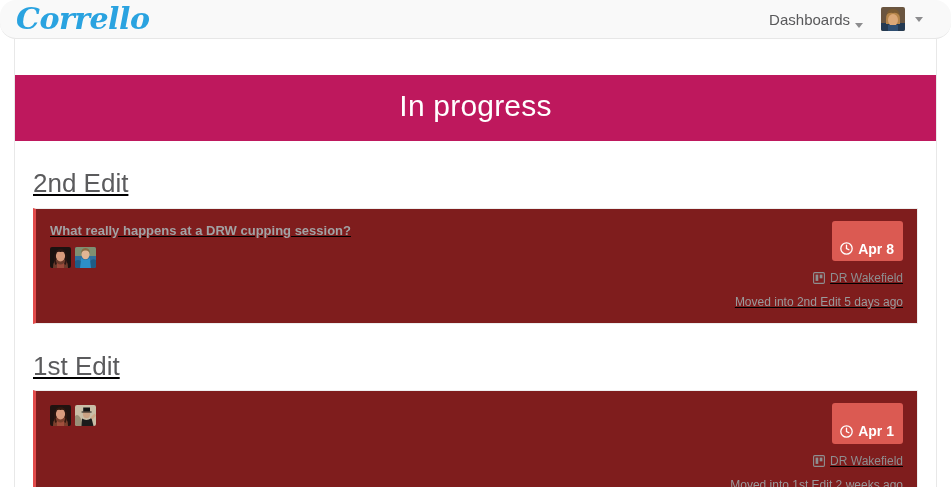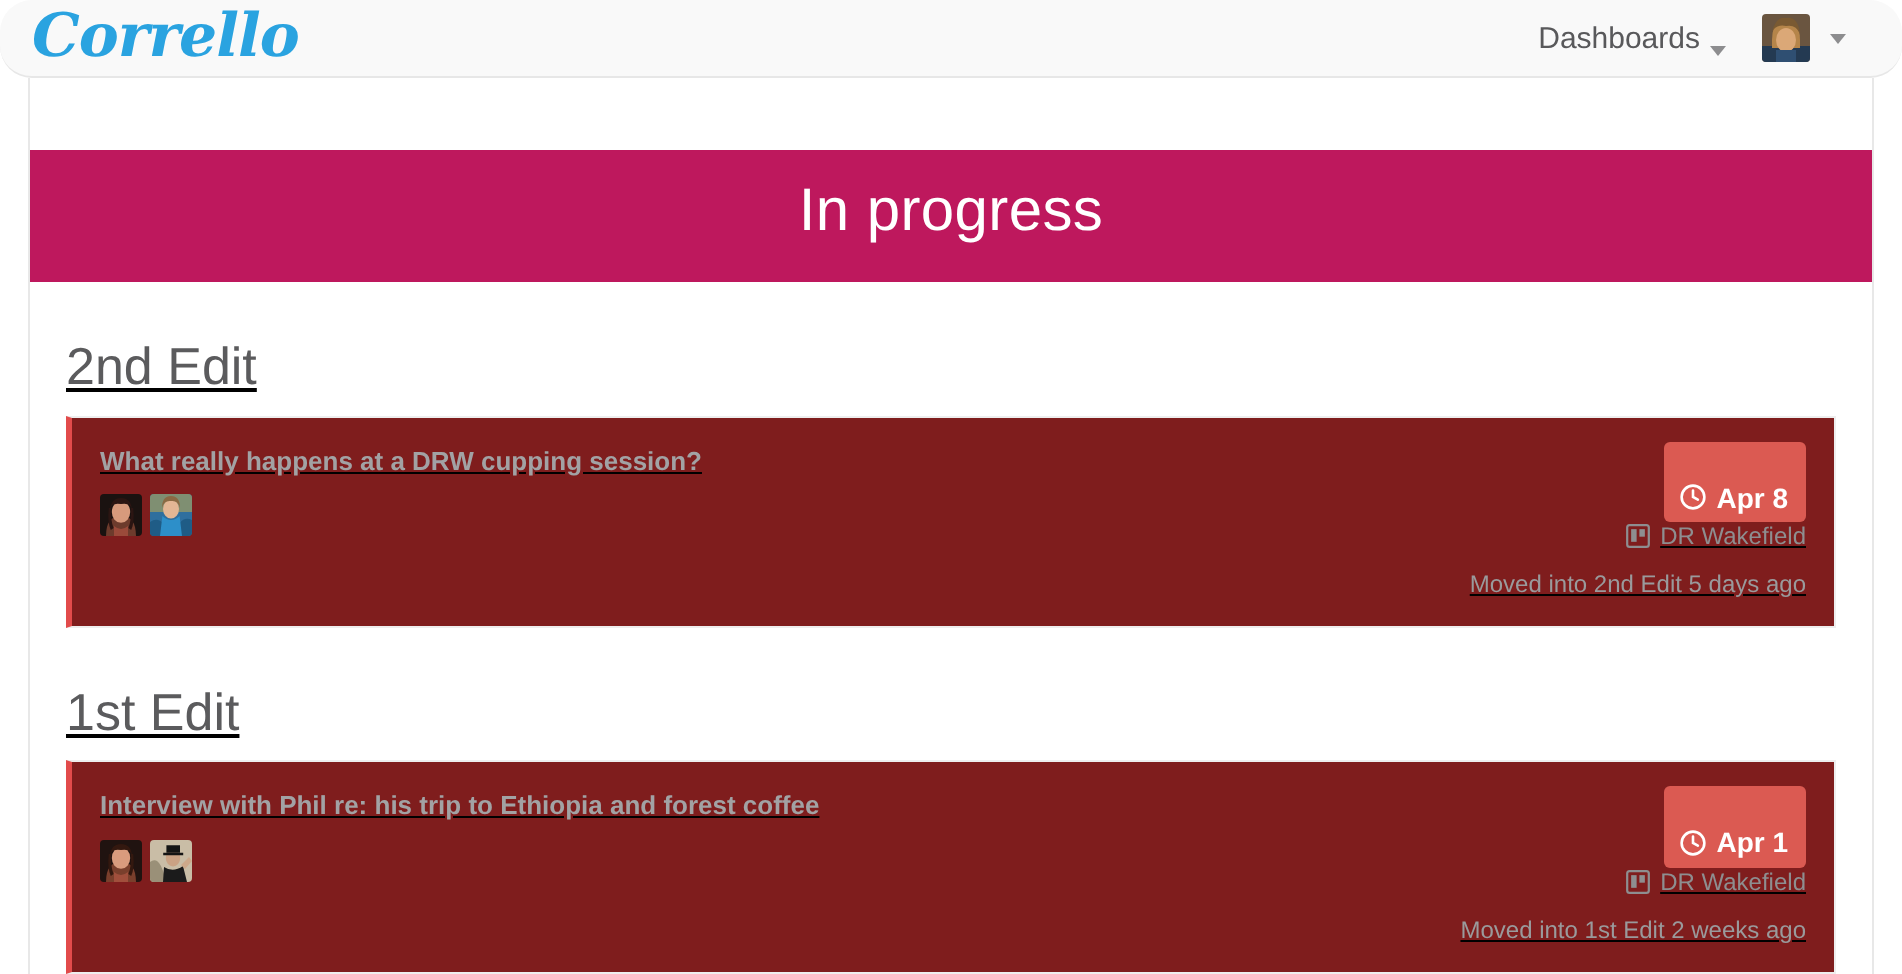--- a/index.html
+++ b/index.html
@@ -152,20 +152,21 @@
     background: #db5a52;
     color: #ffffff;
     font-size: 14px;
     font-weight: bold;
     padding: 20px 9px 4px 8px;
     border-radius: 3px;
     line-height: 1.15;
     cursor: pointer;
   }
   .board-line {
+    margin-top: 10px;
     font-size: 12px;
     color: #8e8e90;
     display: flex;
     align-items: center;
     justify-content: flex-end;
     gap: 5px;
     line-height: 1.3;
   }
   .moved-line {
     margin-top: 9px;
@@ -265,21 +266,20 @@
             <div class="moved-line">Moved into 2nd Edit 5 days ago</div>
           </div>
         </div>
       </div>
 
       <div>
         <div class="group-heading">1st Edit</div>
 
         <div class="card">
           <div class="card-left">
-            <div class="card-title">Interview with Phil re: his trip to Ethiopia and forest coffee</div>
             <div class="members">
               <span class="member-avatar">
                 <svg width="21" height="21" viewBox="0 0 21 21">
                   <rect width="21" height="21" fill="#201310"></rect>
                   <path d="M3 21 Q3 11 10.5 11 Q18 11 18 21 Z" fill="#7a3f2c"></path>
                   <ellipse cx="10.5" cy="9" rx="4.6" ry="5.4" fill="#d99b7d"></ellipse>
                   <path d="M5 9 Q5 2 10.5 2 Q16 2 16 9 Q16 4 10.5 5 Q5 4 5 9 Z" fill="#33180f"></path>
                   <path d="M4.4 7 Q3.6 14 5.4 18 L6.8 17 Q5.2 13 5.6 7 Z" fill="#33180f"></path>
                   <path d="M16.6 7 Q17.4 14 15.6 18 L14.2 17 Q15.8 13 15.4 7 Z" fill="#33180f"></path>
                   <path d="M7 16 Q10.5 19 14 16 L14 21 L7 21 Z" fill="#a14f3c"></path>

